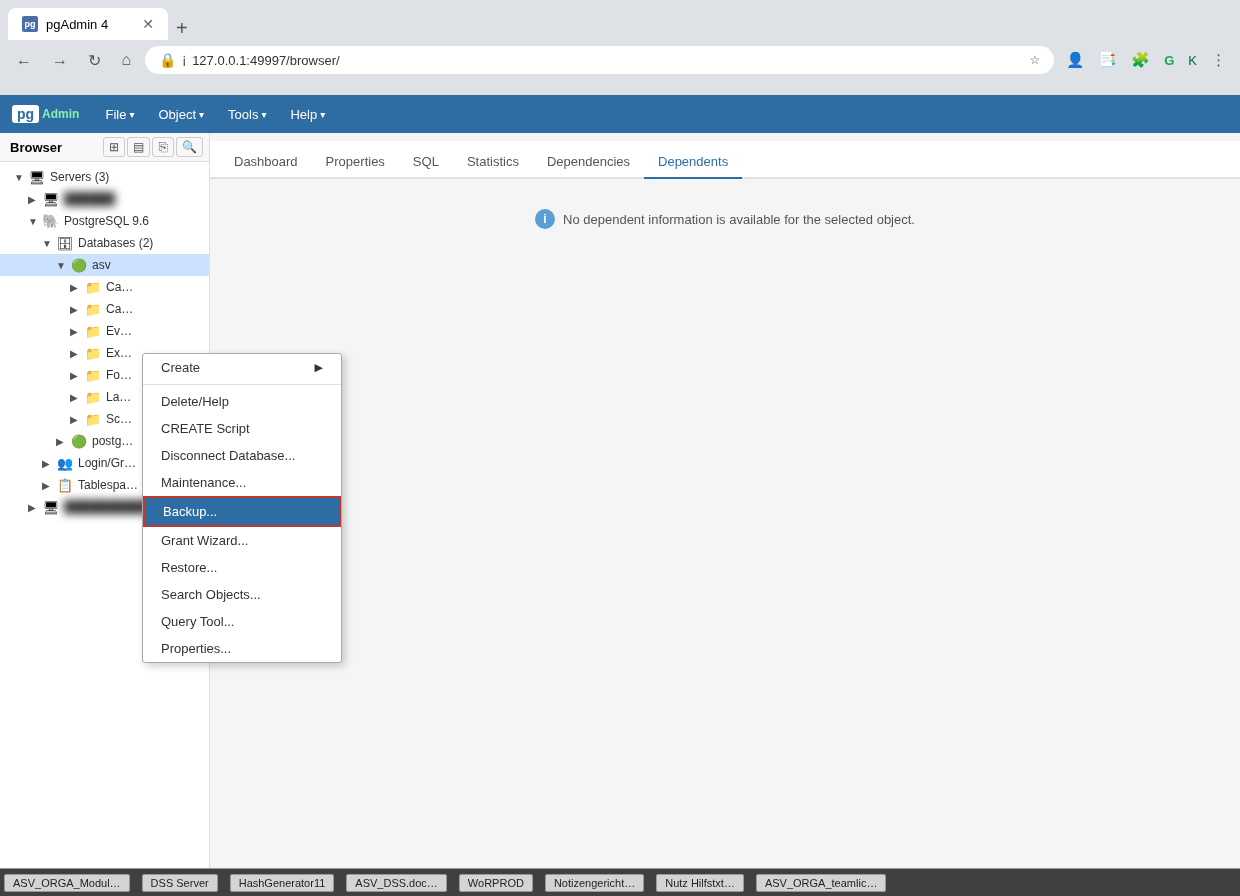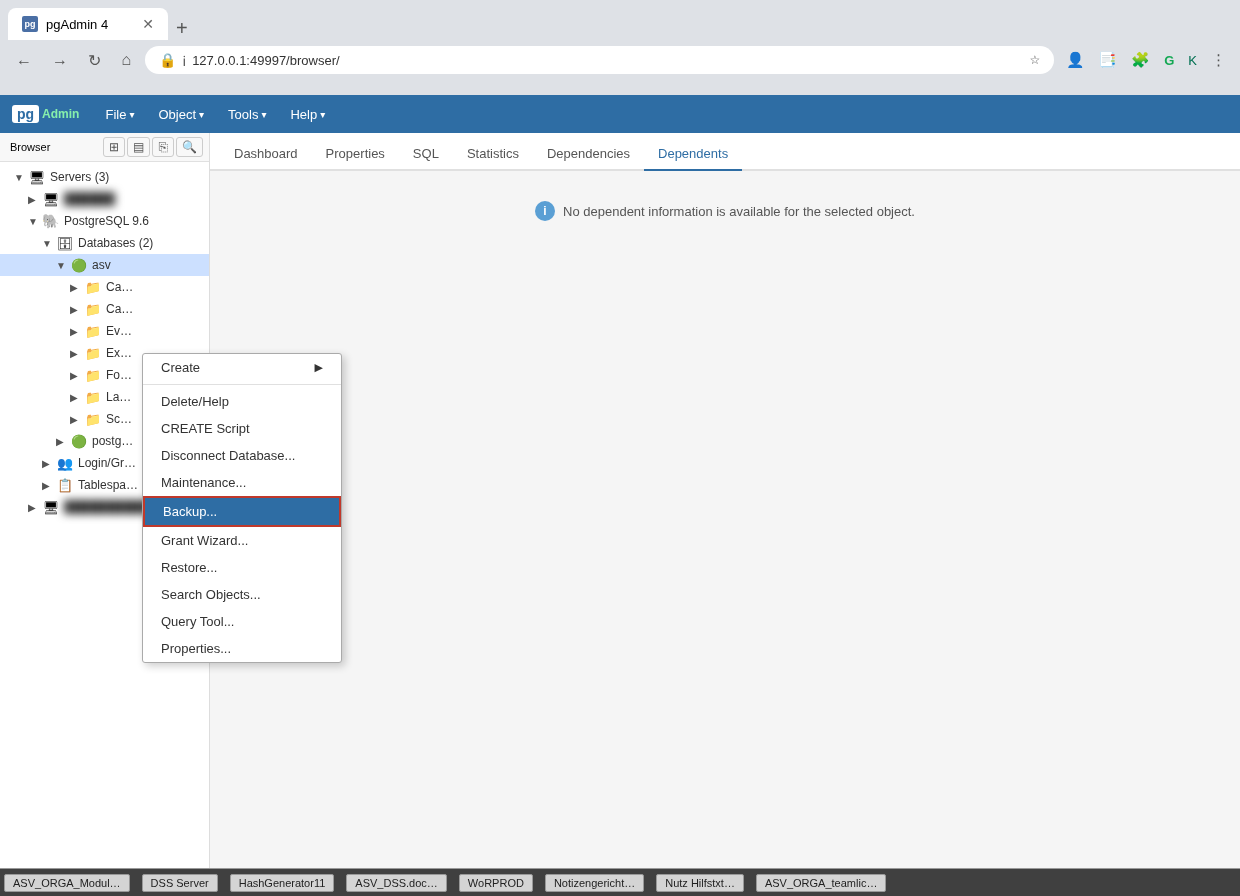--- a/index.html
+++ b/index.html
@@ -30,41 +30,41 @@
     .menu-logo span.admin { color: #86efac; font-size: 12px; }
     .menu-item { color: #fff; padding: 6px 10px; cursor: pointer; border-radius: 3px; font-size: 13px; display: flex; align-items: center; gap: 3px; }
     .menu-item .arrow { font-size: 10px; }
 
     
     .main-layout { display: flex; flex: 1; overflow: hidden; }
 
     
     .sidebar { width: 210px; background: #fff; border-right: 1px solid #ddd; display: flex; flex-direction: column; overflow: hidden; }
     .sidebar-toolbar { display: flex; align-items: center; padding: 4px 6px; border-bottom: 1px solid #e0e0e0; gap: 2px; background: #f8f8f8; }
-    .sidebar-label { font-weight: normal; font-size: 11px; flex: 1; padding-left: 4px; }
+    .sidebar-label { font-weight: bold; font-size: 13px; flex: 1; padding-left: 4px; }
     .sidebar-btn { background: none; border: 1px solid #ccc; border-radius: 3px; padding: 2px 5px; cursor: pointer; font-size: 12px; color: #555; }
 
     .tree { flex: 1; overflow-y: auto; padding: 4px 0; font-size: 13px; }
     .tree-item { display: flex; align-items: center; padding: 2px 4px; cursor: pointer; white-space: nowrap; }
     .tree-item.selected { background: #cce0ff; }
     .indent-1 { padding-left: 14px; }
     .indent-2 { padding-left: 28px; }
     .indent-3 { padding-left: 42px; }
     .indent-4 { padding-left: 56px; }
     .indent-5 { padding-left: 70px; }
     .tree-arrow { width: 14px; display: inline-block; font-size: 10px; color: #555; }
     .tree-icon { width: 18px; height: 18px; display: inline-flex; align-items: center; justify-content: center; margin-right: 4px; font-size: 13px; }
     .tree-text { font-size: 12px; color: #333; overflow: hidden; text-overflow: ellipsis; }
     .blurred { filter: blur(4px); user-select: none; }
 
     
     .content-area { flex: 1; display: flex; flex-direction: column; background: #f5f5f5; }
 
     
-    .tab-strip { display: flex; background: #fff; border-bottom: 2px solid #e0e0e0; padding: 0 10px; height: 38px; align-items: flex-end; }
+    .tab-strip { display: flex; background: #fff; border-bottom: 2px solid #e0e0e0; padding: 0 10px; height: 38px; align-items: flex-end; margin-top: 8px; }
     .content-tab { padding: 8px 14px; font-size: 13px; color: #555; cursor: pointer; border-bottom: 2px solid transparent; margin-bottom: -2px; }
     .content-tab.active { color: #2e6da4; border-bottom: 2px solid #2e6da4; font-weight: 500; }
 
     .content-body { flex: 1; padding: 20px; display: flex; align-items: flex-start; justify-content: center; }
     .info-message { display: flex; align-items: center; gap: 8px; color: #555; font-size: 13px; margin-top: 10px; }
     .info-icon { width: 20px; height: 20px; border-radius: 50%; background: #5a9fd4; color: #fff; display: flex; align-items: center; justify-content: center; font-size: 12px; font-weight: bold; flex-shrink: 0; }
 
     
     .context-menu-overlay { position: absolute; top: 0; left: 0; width: 100%; height: 100%; z-index: 100; pointer-events: none; }
     .context-menu { position: absolute; left: 142px; top: 258px; background: #fff; border: 1px solid #aaa; border-radius: 3px; box-shadow: 3px 3px 8px rgba(0,0,0,0.2); min-width: 200px; pointer-events: all; z-index: 200; }

